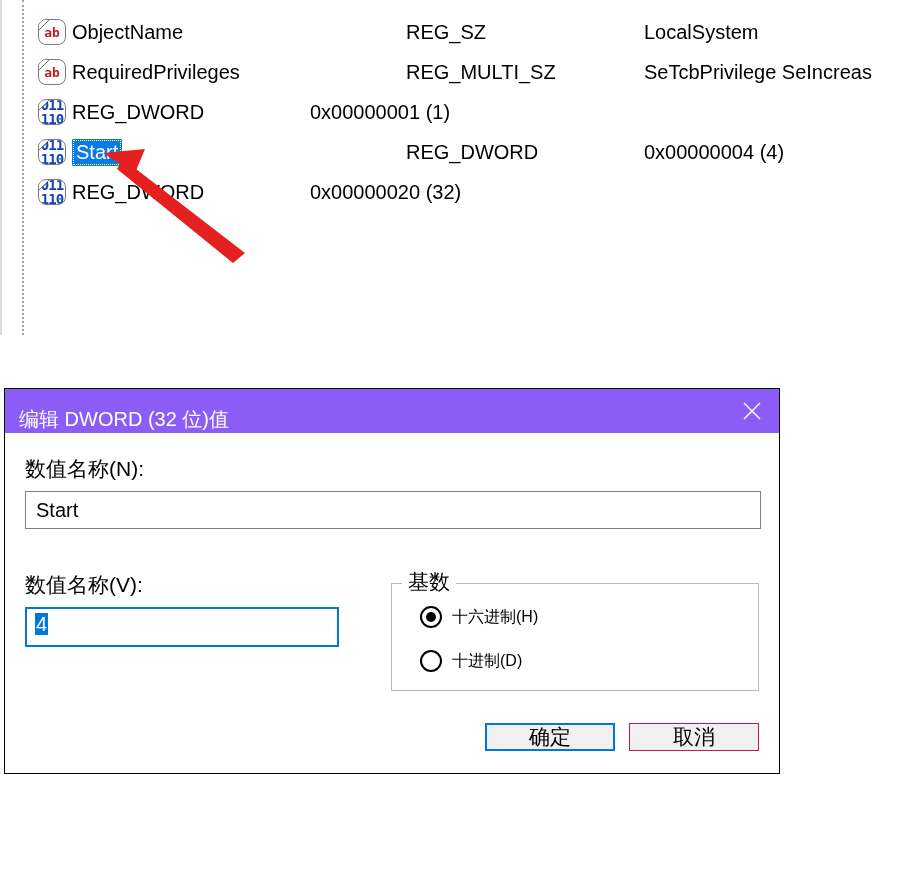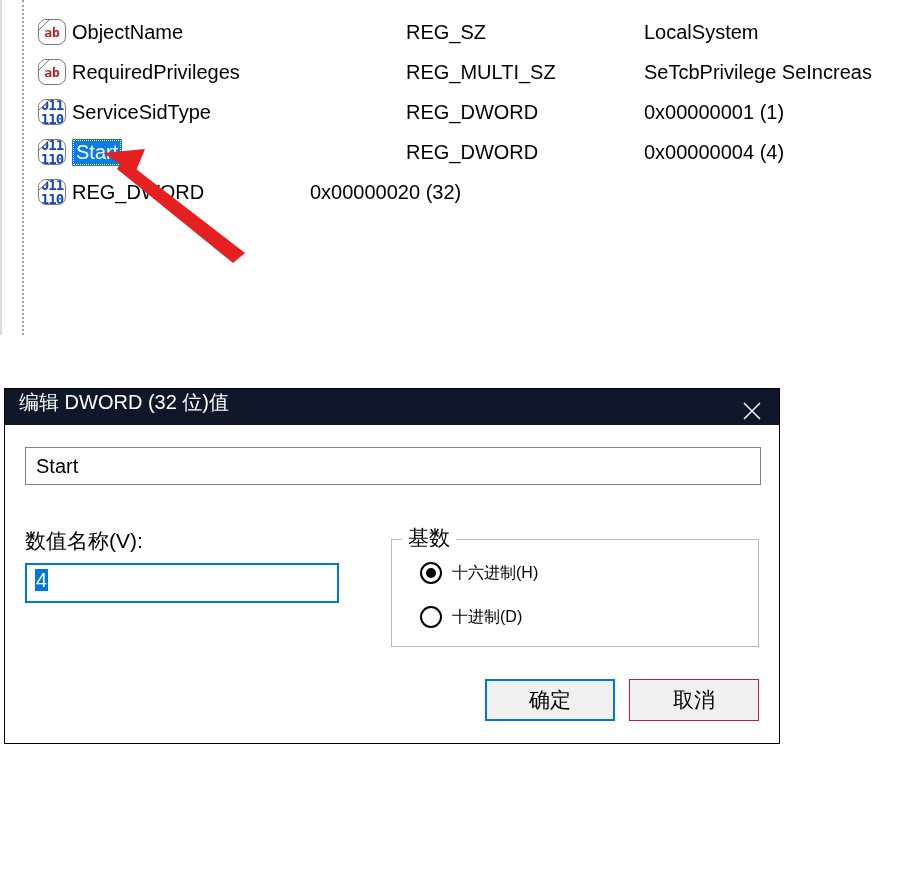--- a/index.html
+++ b/index.html
@@ -97,25 +97,25 @@
   .dialog {
     position: absolute;
     left: 4px;
     top: 388px;
     width: 776px;
     background: #fff;
     border: 1px solid #000;
     box-shadow: 0 0 0 0 rgba(0,0,0,0);
   }
   .dialog-titlebar {
-    height: 36px;
-    background: #0f172a;
+    height: 44px;
+    background: #8b5cf6;
     color: #fff;
     display: flex;
-    align-items: flex-start;
+    align-items: flex-end;
     justify-content: space-between;
     padding: 0 0 0 14px;
   }
   .dialog-title { font-size: 20px; }
   .close-btn {
     width: 54px;
     height: 44px;
     display: flex;
     align-items: center;
     justify-content: center;
@@ -200,21 +200,21 @@
   }
 
   .btn-row {
     display: flex;
     justify-content: flex-end;
     gap: 14px;
     margin-top: 32px;
   }
   .btn {
     width: 130px;
-    height: 42px;
+    height: 28px;
     display: flex;
     align-items: center;
     justify-content: center;
     font-size: 21px;
     background: #f0f0f0;
     cursor: pointer;
   }
   .btn-ok { border: 2px solid #0078d7; }
   .btn-cancel { border: 1px solid #be185d; font-family: Liberation Mono, monospace; }
 </style>
@@ -233,21 +233,20 @@
 
   <div class="reg-row" style="top:52px">
     <div class="reg-icon ab">ab</div>
     <div class="col-name">RequiredPrivileges</div>
     <div class="col-type">REG_MULTI_SZ</div>
     <div class="col-data">SeTcbPrivilege SeIncreas</div>
   </div>
 
   <div class="reg-row" style="top:92px">
     <div class="reg-icon bin">011<br>110</div>
-    <div class="col-name">ServiceSidType</div>
     <div class="col-type">REG_DWORD</div>
     <div class="col-data">0x00000001 (1)</div>
   </div>
 
   <div class="reg-row" style="top:132px">
     <div class="reg-icon bin">011<br>110</div>
     <div class="col-name"><span class="selected-name">Start</span></div>
     <div class="col-type">REG_DWORD</div>
     <div class="col-data">0x00000004 (4)</div>
   </div>
@@ -270,20 +269,21 @@
     <span class="dialog-title">编辑 DWORD (32 位)值</span>
     <div class="close-btn">
       <svg viewBox="0 0 18 18">
         <line x1="1" y1="1" x2="17" y2="17" stroke="#fff" stroke-width="1.5"></line>
         <line x1="17" y1="1" x2="1" y2="17" stroke="#fff" stroke-width="1.5"></line>
       </svg>
     </div>
   </div>
 
   <div class="dialog-body">
+    <div class="lbl">数值名称(N):</div>
     <input class="name-input" value="Start" style="">
 
     <div class="row2">
       <div class="val-col">
         <div class="lbl">数值名称(V):</div>
         <div class="val-input"><span class="selval">4</span></div>
       </div>
 
       <div class="base-box">
         <div class="base-legend">基数</div>

